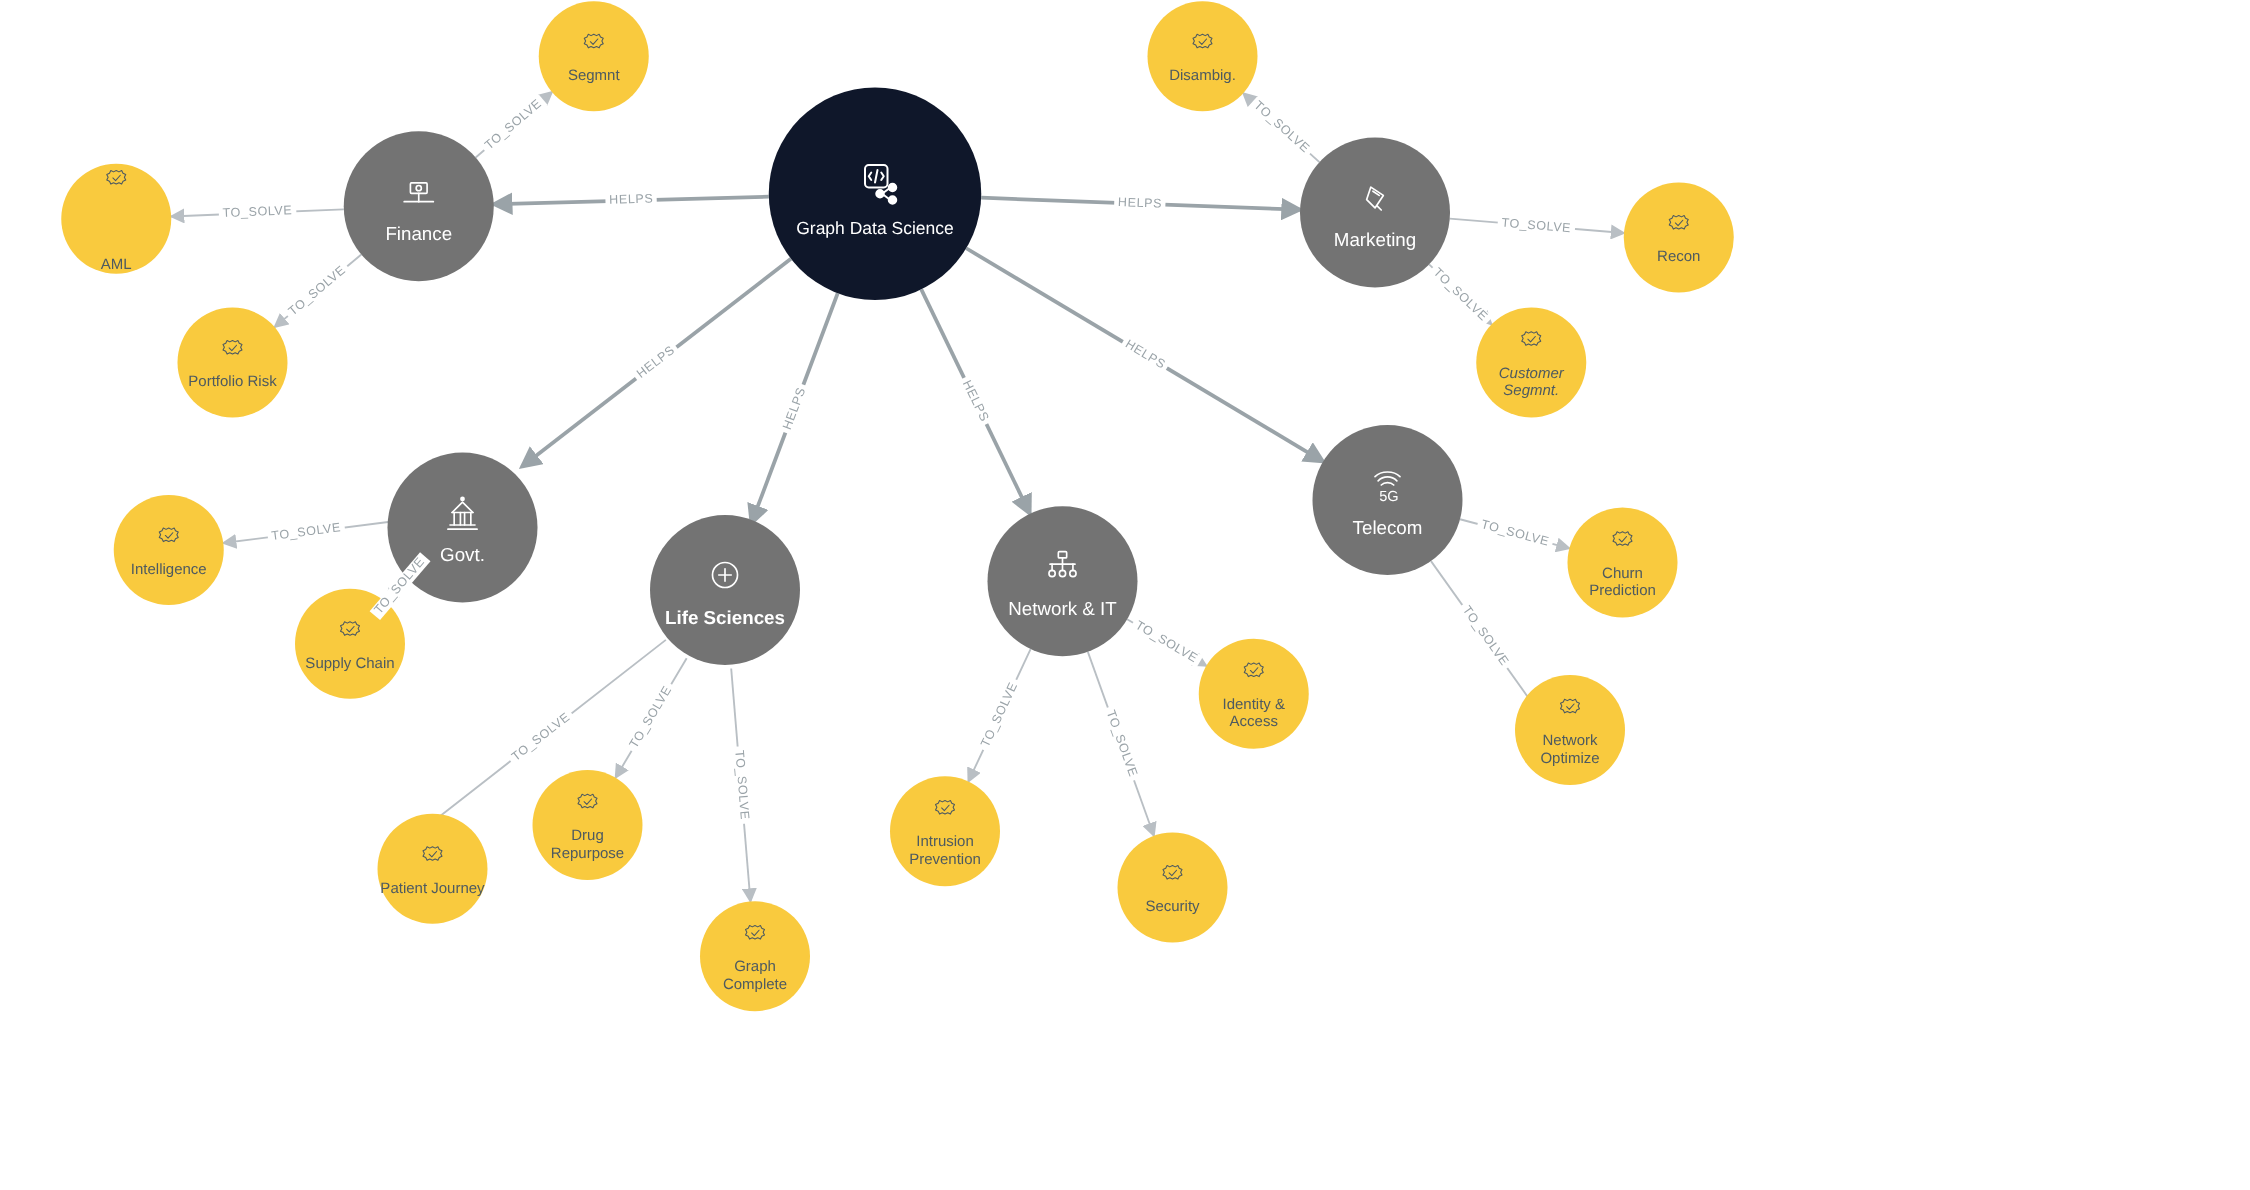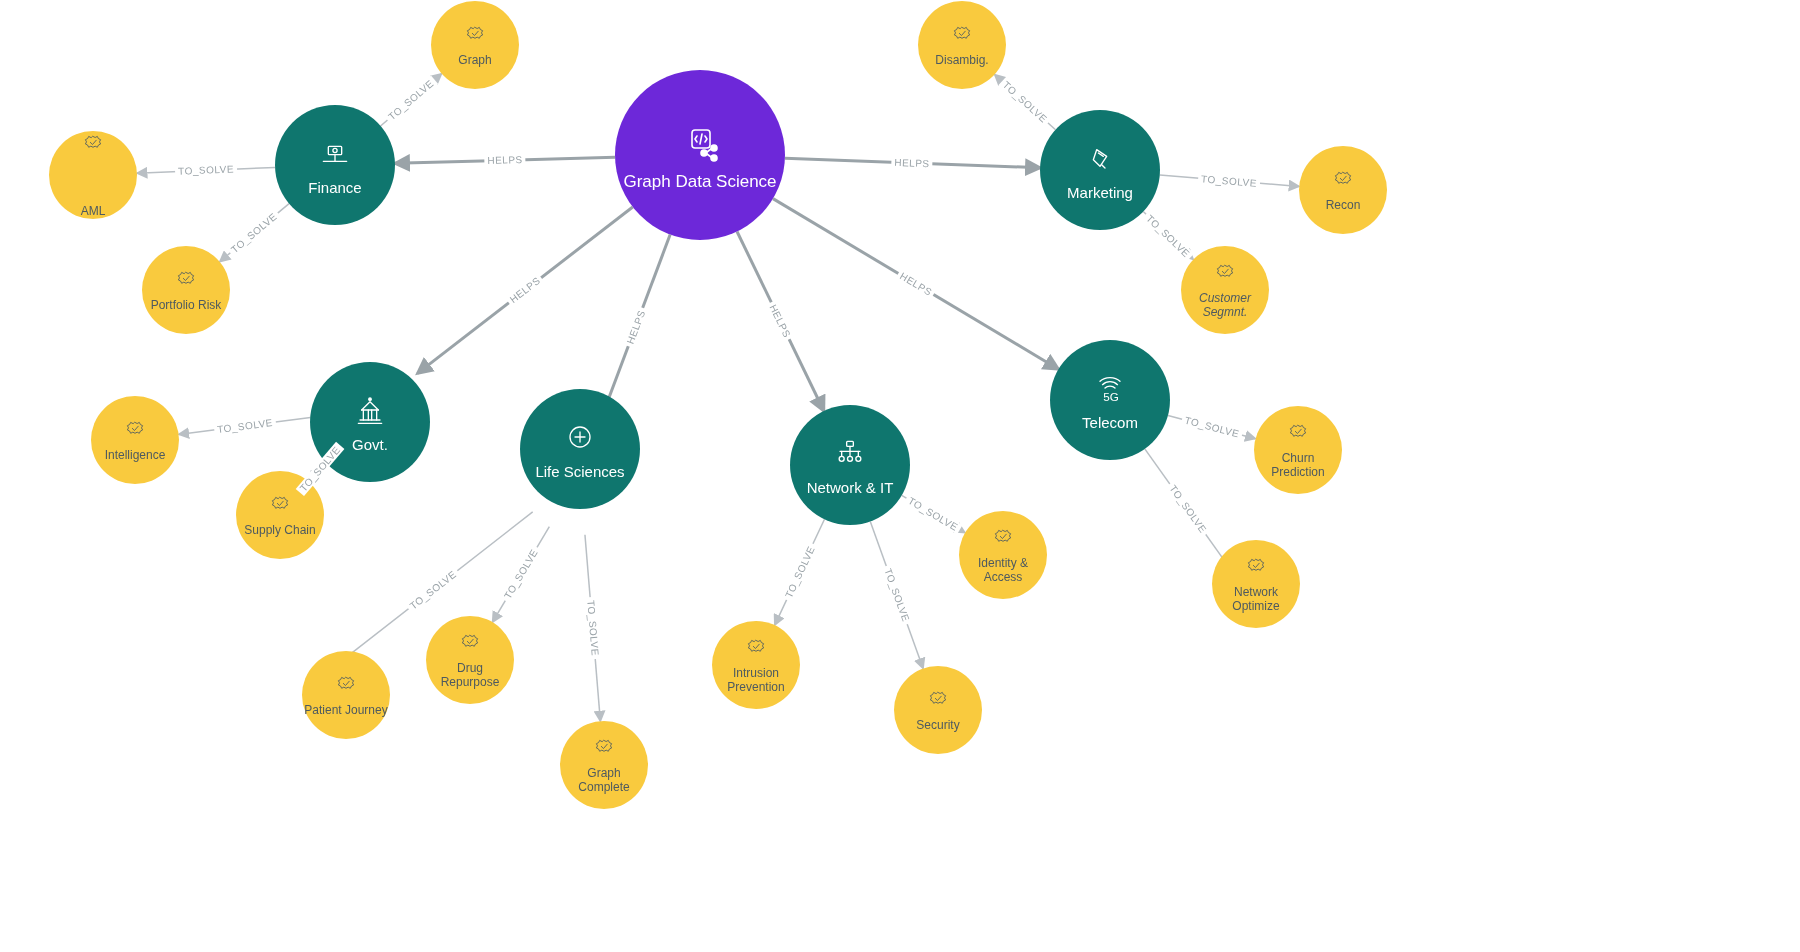--- a/index.html
+++ b/index.html
@@ -1,19 +1,19 @@
 <!DOCTYPE html>
 <html><head>
 <meta charset="utf-8">
 <style>
 html,body{margin:0;padding:0;width:1800px;height:952px;font-family:Helvetica,Arial,sans-serif;background:#fff;color:#4e5a60;}
 svg{display:block}
 .node{position:absolute;border-radius:50%;display:flex;flex-direction:column;align-items:center;justify-content:center;text-align:center;line-height:1.15;transform:translate(-50%,-50%);}
-.root{background:#6d28d9;color:#fff;width:170px;height:170px;font-size:17px;}
-.sector{background:#0f766e;color:#fff;width:120px;height:120px;font-size:15px;justify-content:center;}
+.root{background:#0f172a;color:#fff;width:170px;height:170px;font-size:14px;}
+.sector{background:#737373;color:#fff;width:120px;height:120px;font-size:15px;justify-content:center;}
 .leaf{background:#f9ca3e;color:#4e5a60;width:88px;height:88px;font-size:12px;}
 .icon{margin-bottom:6px;display:flex;align-items:center;justify-content:center}
 .edge-label{position:absolute;font-size:10px;color:#9aa3a8;letter-spacing:.5px;white-space:nowrap;transform-origin:center;transform:translate(-50%,-50%) rotate(var(--rot));background:#fff;padding:0 3px;}
 </style>
 </head>
 <body>
 
 <svg id="edges" width="1800" height="952">
     <defs>
       <marker id="ahH" markerWidth="6" markerHeight="6" refX="5" refY="3" orient="auto">
@@ -83,21 +83,21 @@
           <line x1="22" y1="36" x2="22" y2="24"></line>
           <line x1="26" y1="36" x2="26" y2="24"></line>
           <line x1="32" y1="36" x2="32" y2="24"></line>
           <line x1="14" y1="24" x2="34" y2="24"></line>
           <path d="M14 24 L24 14 L34 24"></path>
           <circle cx="24" cy="11" r="1.5" fill="#fff"></circle>
         </svg>
       </span>
       <span>Govt.</span>
     </div>
-    <div class="node sector" style="left: 580px; top: 449px;">
+    <div class="node sector" style="left: 580px; top: 472px; font-weight: bold;">
       <span class="icon">
         <svg width="40" height="40" viewBox="0 0 48 48" fill="none" stroke="#fff" stroke-width="1.6" stroke-linecap="round" stroke-linejoin="round">
           <circle cx="24" cy="24" r="12"></circle>
           <line x1="24" y1="18" x2="24" y2="30"></line>
           <line x1="18" y1="24" x2="30" y2="24"></line>
         </svg>
       </span>
       <span>Life Sciences</span>
     </div>
     <div class="node sector" style="left: 850px; top: 465px;">
@@ -137,21 +137,21 @@
       </span>
       <span>Marketing</span>
     </div>
     <div class="node leaf" style="left: 475px; top: 45px;">
       <span class="icon">
         <svg width="26" height="26" viewBox="0 0 48 48" fill="none" stroke="#4e5a60" stroke-width="1.6" stroke-linecap="round" stroke-linejoin="round">
           <path d="M24 10 L28 12 L32 10 L34 14 L38 16 L36 20 L38 24 L34 26 L32 30 L28 28 L24 30 L20 28 L16 30 L14 26 L10 24 L12 20 L10 16 L14 14 L16 10 L20 12 Z"></path>
           <polyline points="19 21 23 25 30 17"></polyline>
         </svg>
       </span>
-      <span>Graph</span>
+      <span>Segmnt</span>
     </div>
     <div class="node leaf" style="left: 93px; top: 175px; justify-content: space-between;">
       <span class="icon">
         <svg width="26" height="26" viewBox="0 0 48 48" fill="none" stroke="#4e5a60" stroke-width="1.6" stroke-linecap="round" stroke-linejoin="round">
           <path d="M24 10 L28 12 L32 10 L34 14 L38 16 L36 20 L38 24 L34 26 L32 30 L28 28 L24 30 L20 28 L16 30 L14 26 L10 24 L12 20 L10 16 L14 14 L16 10 L20 12 Z"></path>
           <polyline points="19 21 23 25 30 17"></polyline>
         </svg>
       </span>
       <span>AML</span>
     </div>

